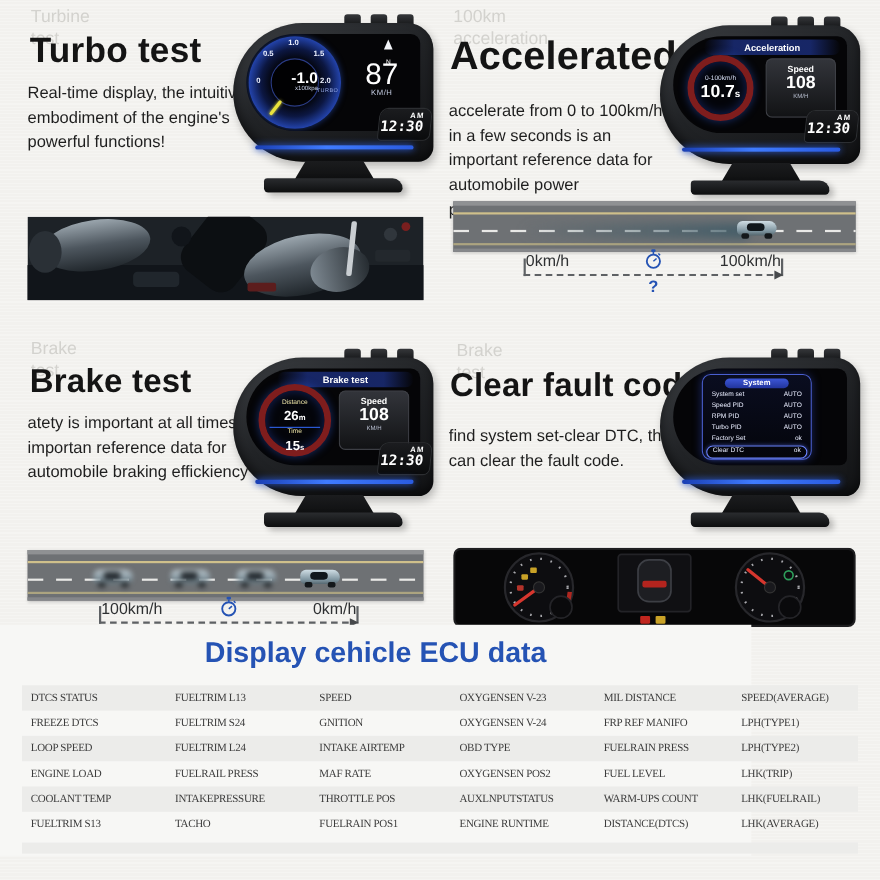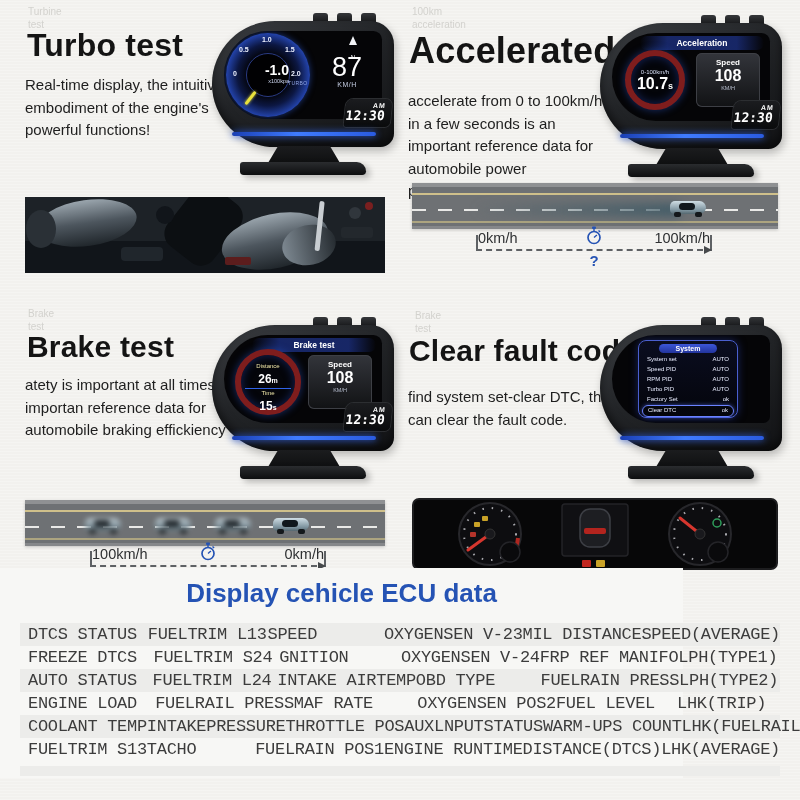--- a/index.html
+++ b/index.html
@@ -5,21 +5,21 @@
   * { margin:0; padding:0; box-sizing:border-box; }
   html,body { width:800px; height:800px; }
   body { font-family:"Liberation Sans", sans-serif; background:#f2f1ee; overflow:hidden; }
   .page { position:relative; width:800px; height:800px; background:
           repeating-linear-gradient(0deg, rgba(255,255,255,.25) 0 1px, transparent 1px 3px), #f2f1ee; }
   .sec { position:absolute; width:400px; height:300px; }
   #sec-turbo { left:0; top:0; }
   #sec-accel { left:400px; top:0; }
   #sec-brake { left:0; top:300px; }
   #sec-fault { left:400px; top:300px; }
-  .watermark { position:absolute; font-size:10px; line-height:1.25; color:#d3d2ce; white-space:pre-line; }
+  .watermark { position:absolute; font-size:16px; line-height:1.25; color:#d3d2ce; white-space:pre-line; }
   .headline  { position:absolute; font-size:29px; font-weight:600; color:#141414; letter-spacing:.2px; }
   .body-text { position:absolute; font-size:15px; line-height:1.5; color:#1e1e1e; }
   .note-text { position:absolute; font-size:13px; line-height:1.45; color:#2a2a2a; }
 
   
   .hud { position:absolute; width:184px; height:166px; }
   .hud-btns { position:absolute; top:1px; right:20px; display:flex; gap:9px; }
   .hud-btns i { display:block; width:15px; height:11px; background:linear-gradient(180deg,#35373a,#141517); border-radius:3px 3px 1px 1px; }
   .hud-shell { position:absolute; left:0; top:9px; width:182px; height:126px;
                background:linear-gradient(155deg,#3b3e42 0%,#222427 45%,#121315 100%);
@@ -118,21 +118,21 @@
 
   
   .photo { position:absolute; }
 
   
   #sec-ecu { position:absolute; left:0; top:568px; width:683px; height:210px; background:#f7f7f5; }
   .ecu-title { position:absolute; left:0; top:10px; width:100%; text-align:center; font-size:26px; font-weight:bold; color:#2553b4; }
   .ecu-table { position:absolute; left:20px; top:55px; width:760px; }
   .ecu-row { display:grid; grid-template-columns:1.05fr 1.05fr 1.02fr 1.05fr 1fr .85fr; height:23px; align-items:center; padding-left:8px; }
   .ecu-row.odd { background:#ececea; }
-  .ecu-cell { font-family:Liberation Mono, monospace; font-size:17px; color:#3c3c3c; letter-spacing:-.3px; white-space:nowrap; }
+  .ecu-cell { font-family:Liberation Serif, serif; font-size:10px; color:#3c3c3c; letter-spacing:-.3px; white-space:nowrap; }
   .ecu-foot { position:absolute; left:20px; top:198px; width:760px; height:10px; background:#ececea; }
 </style>
 </head>
 <body>
 
 <div class="page">
 
   <div class="sec" id="sec-turbo">
     <div class="watermark" style="left:28px; top:6px;"><span>Turbine</span><br><span>test</span></div>
     <h2 class="headline" style="left:27px; top:27px; font-size:32px;">Turbo test</h2>
@@ -446,21 +446,21 @@
       </div>
       <div class="ecu-row">
         <span class="ecu-cell">FREEZE DTCS</span>
           <span class="ecu-cell">FUELTRIM S24</span>
           <span class="ecu-cell">GNITION</span>
           <span class="ecu-cell">OXYGENSEN V-24</span>
           <span class="ecu-cell">FRP REF MANIFO</span>
           <span class="ecu-cell">LPH(TYPE1)</span>
       </div>
       <div class="ecu-row odd">
-        <span class="ecu-cell">AUTO STATUS</span>
+        <span class="ecu-cell">LOOP SPEED</span>
           <span class="ecu-cell">FUELTRIM L24</span>
           <span class="ecu-cell">INTAKE AIRTEMP</span>
           <span class="ecu-cell">OBD TYPE</span>
           <span class="ecu-cell">FUELRAIN PRESS</span>
           <span class="ecu-cell">LPH(TYPE2)</span>
       </div>
       <div class="ecu-row">
         <span class="ecu-cell">ENGINE LOAD</span>
           <span class="ecu-cell">FUELRAIL PRESS</span>
           <span class="ecu-cell">MAF RATE</span>

